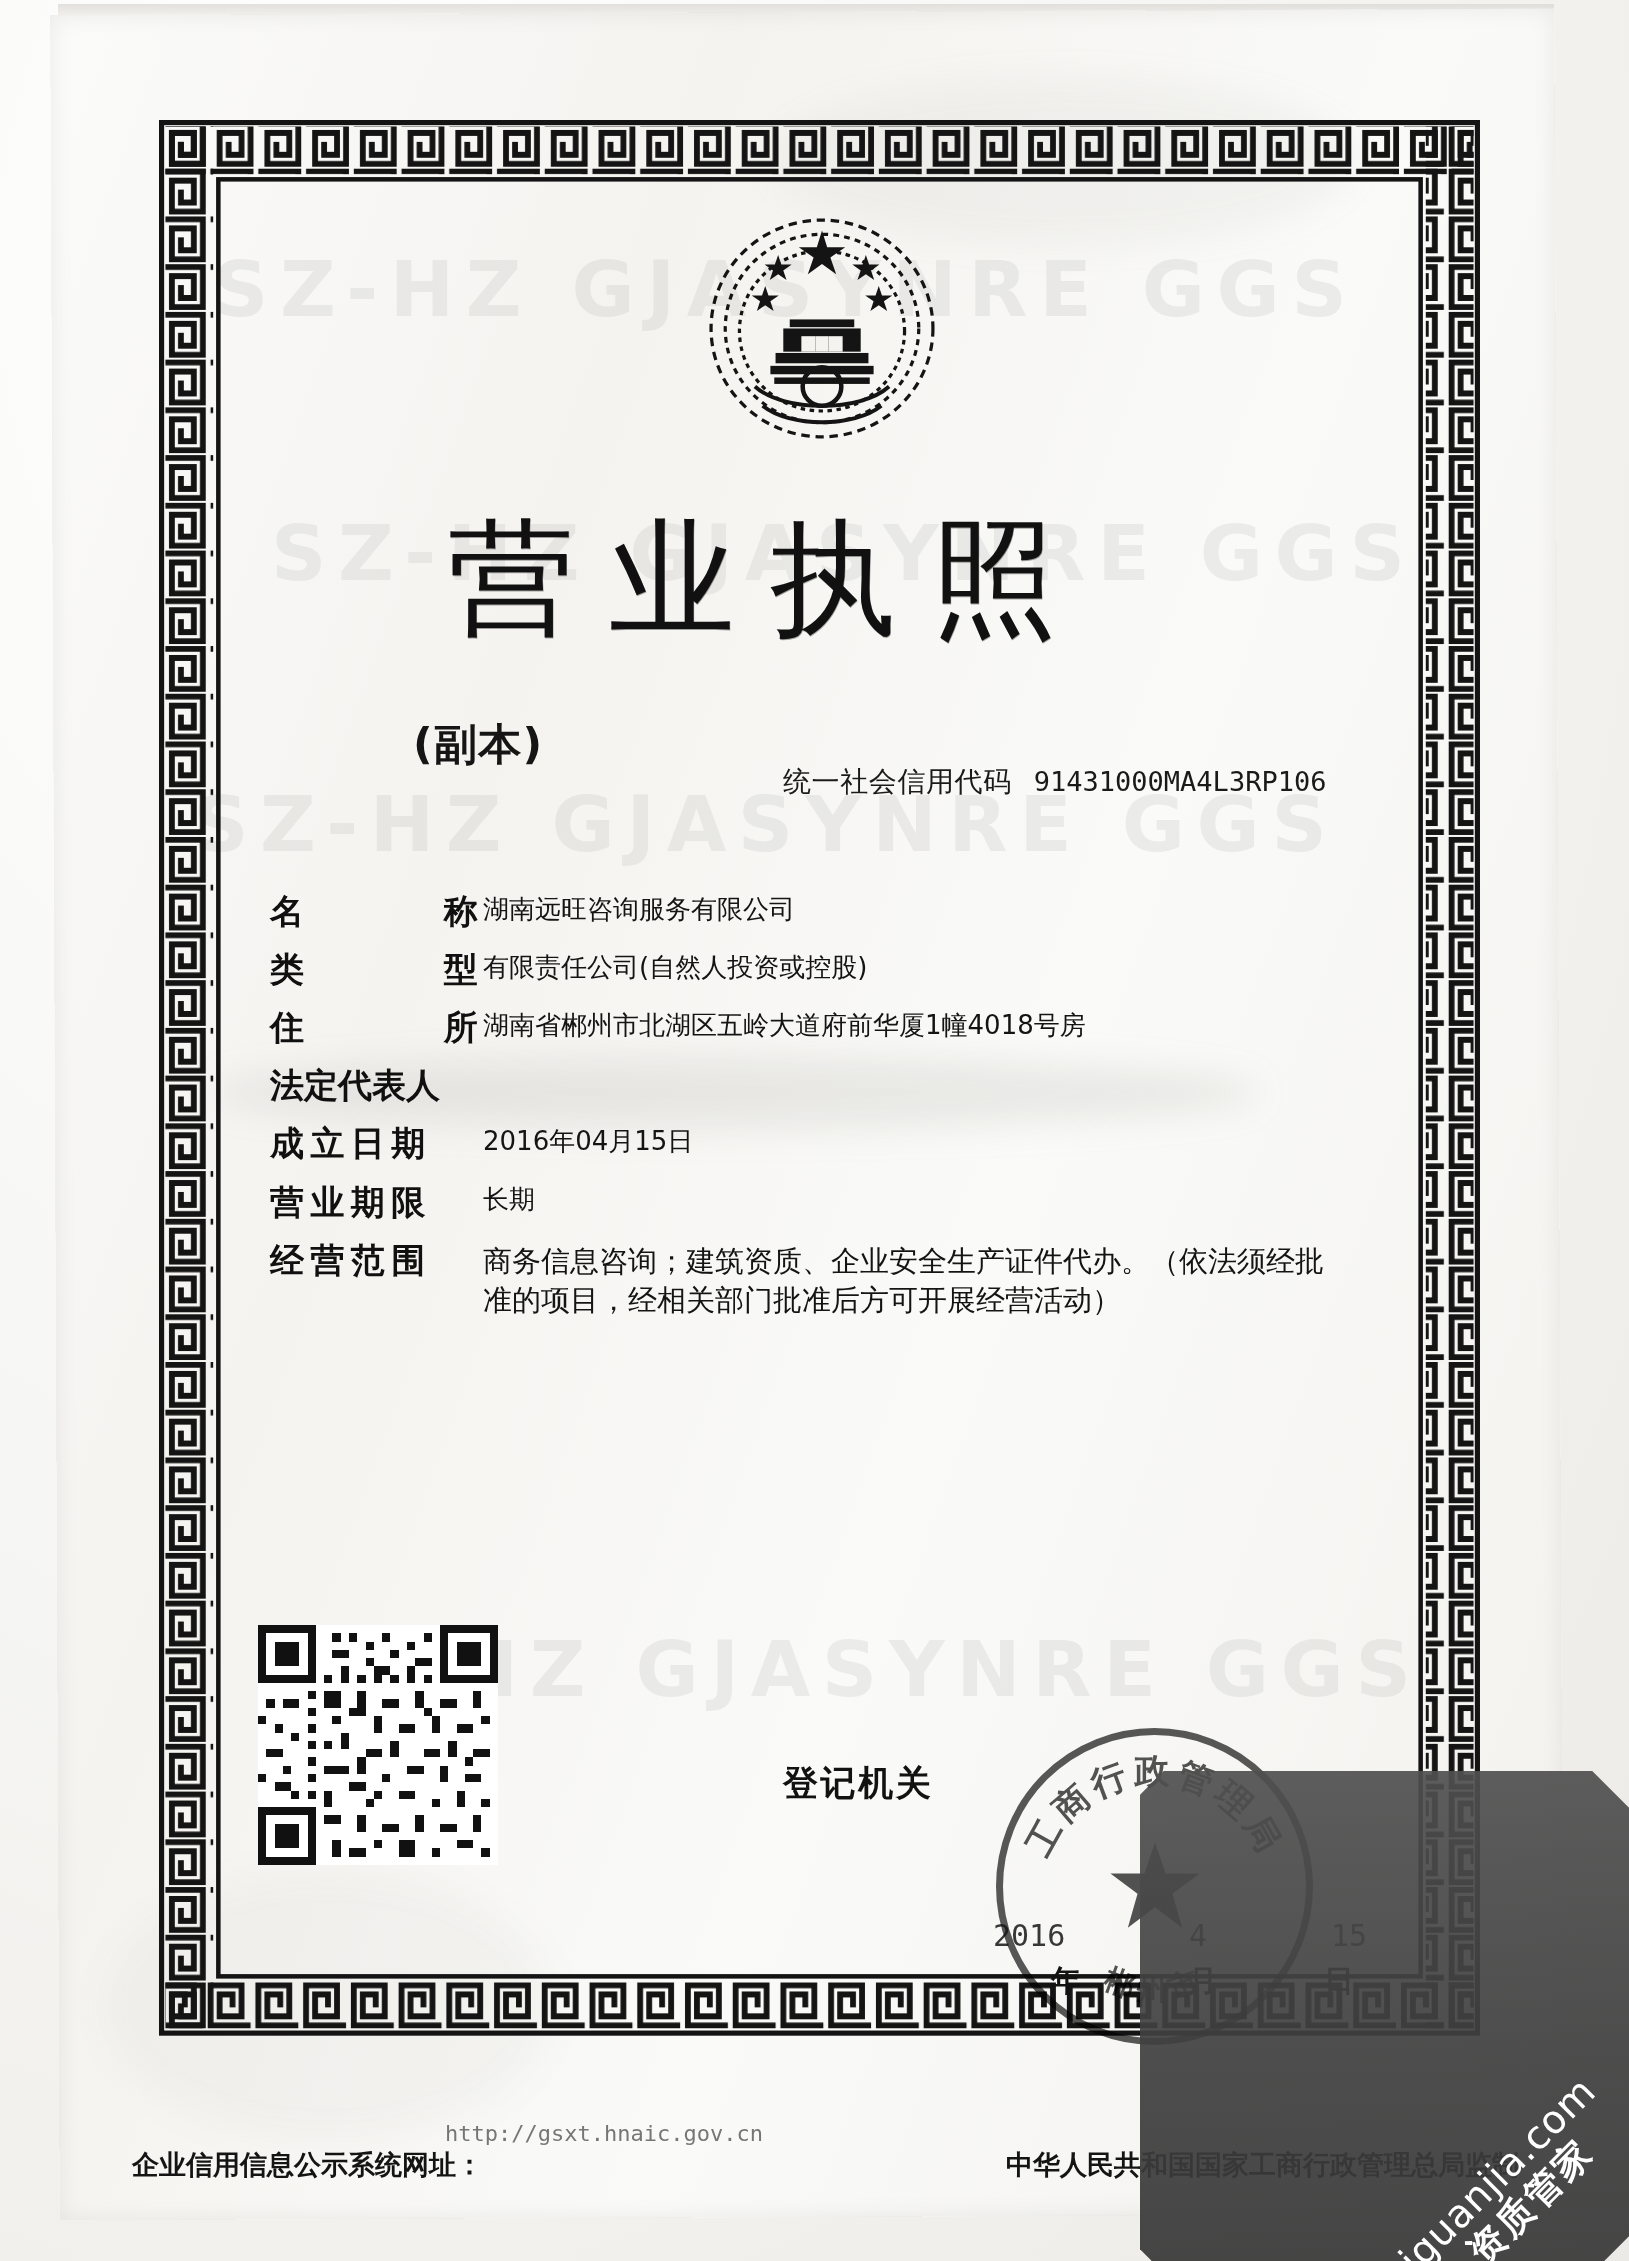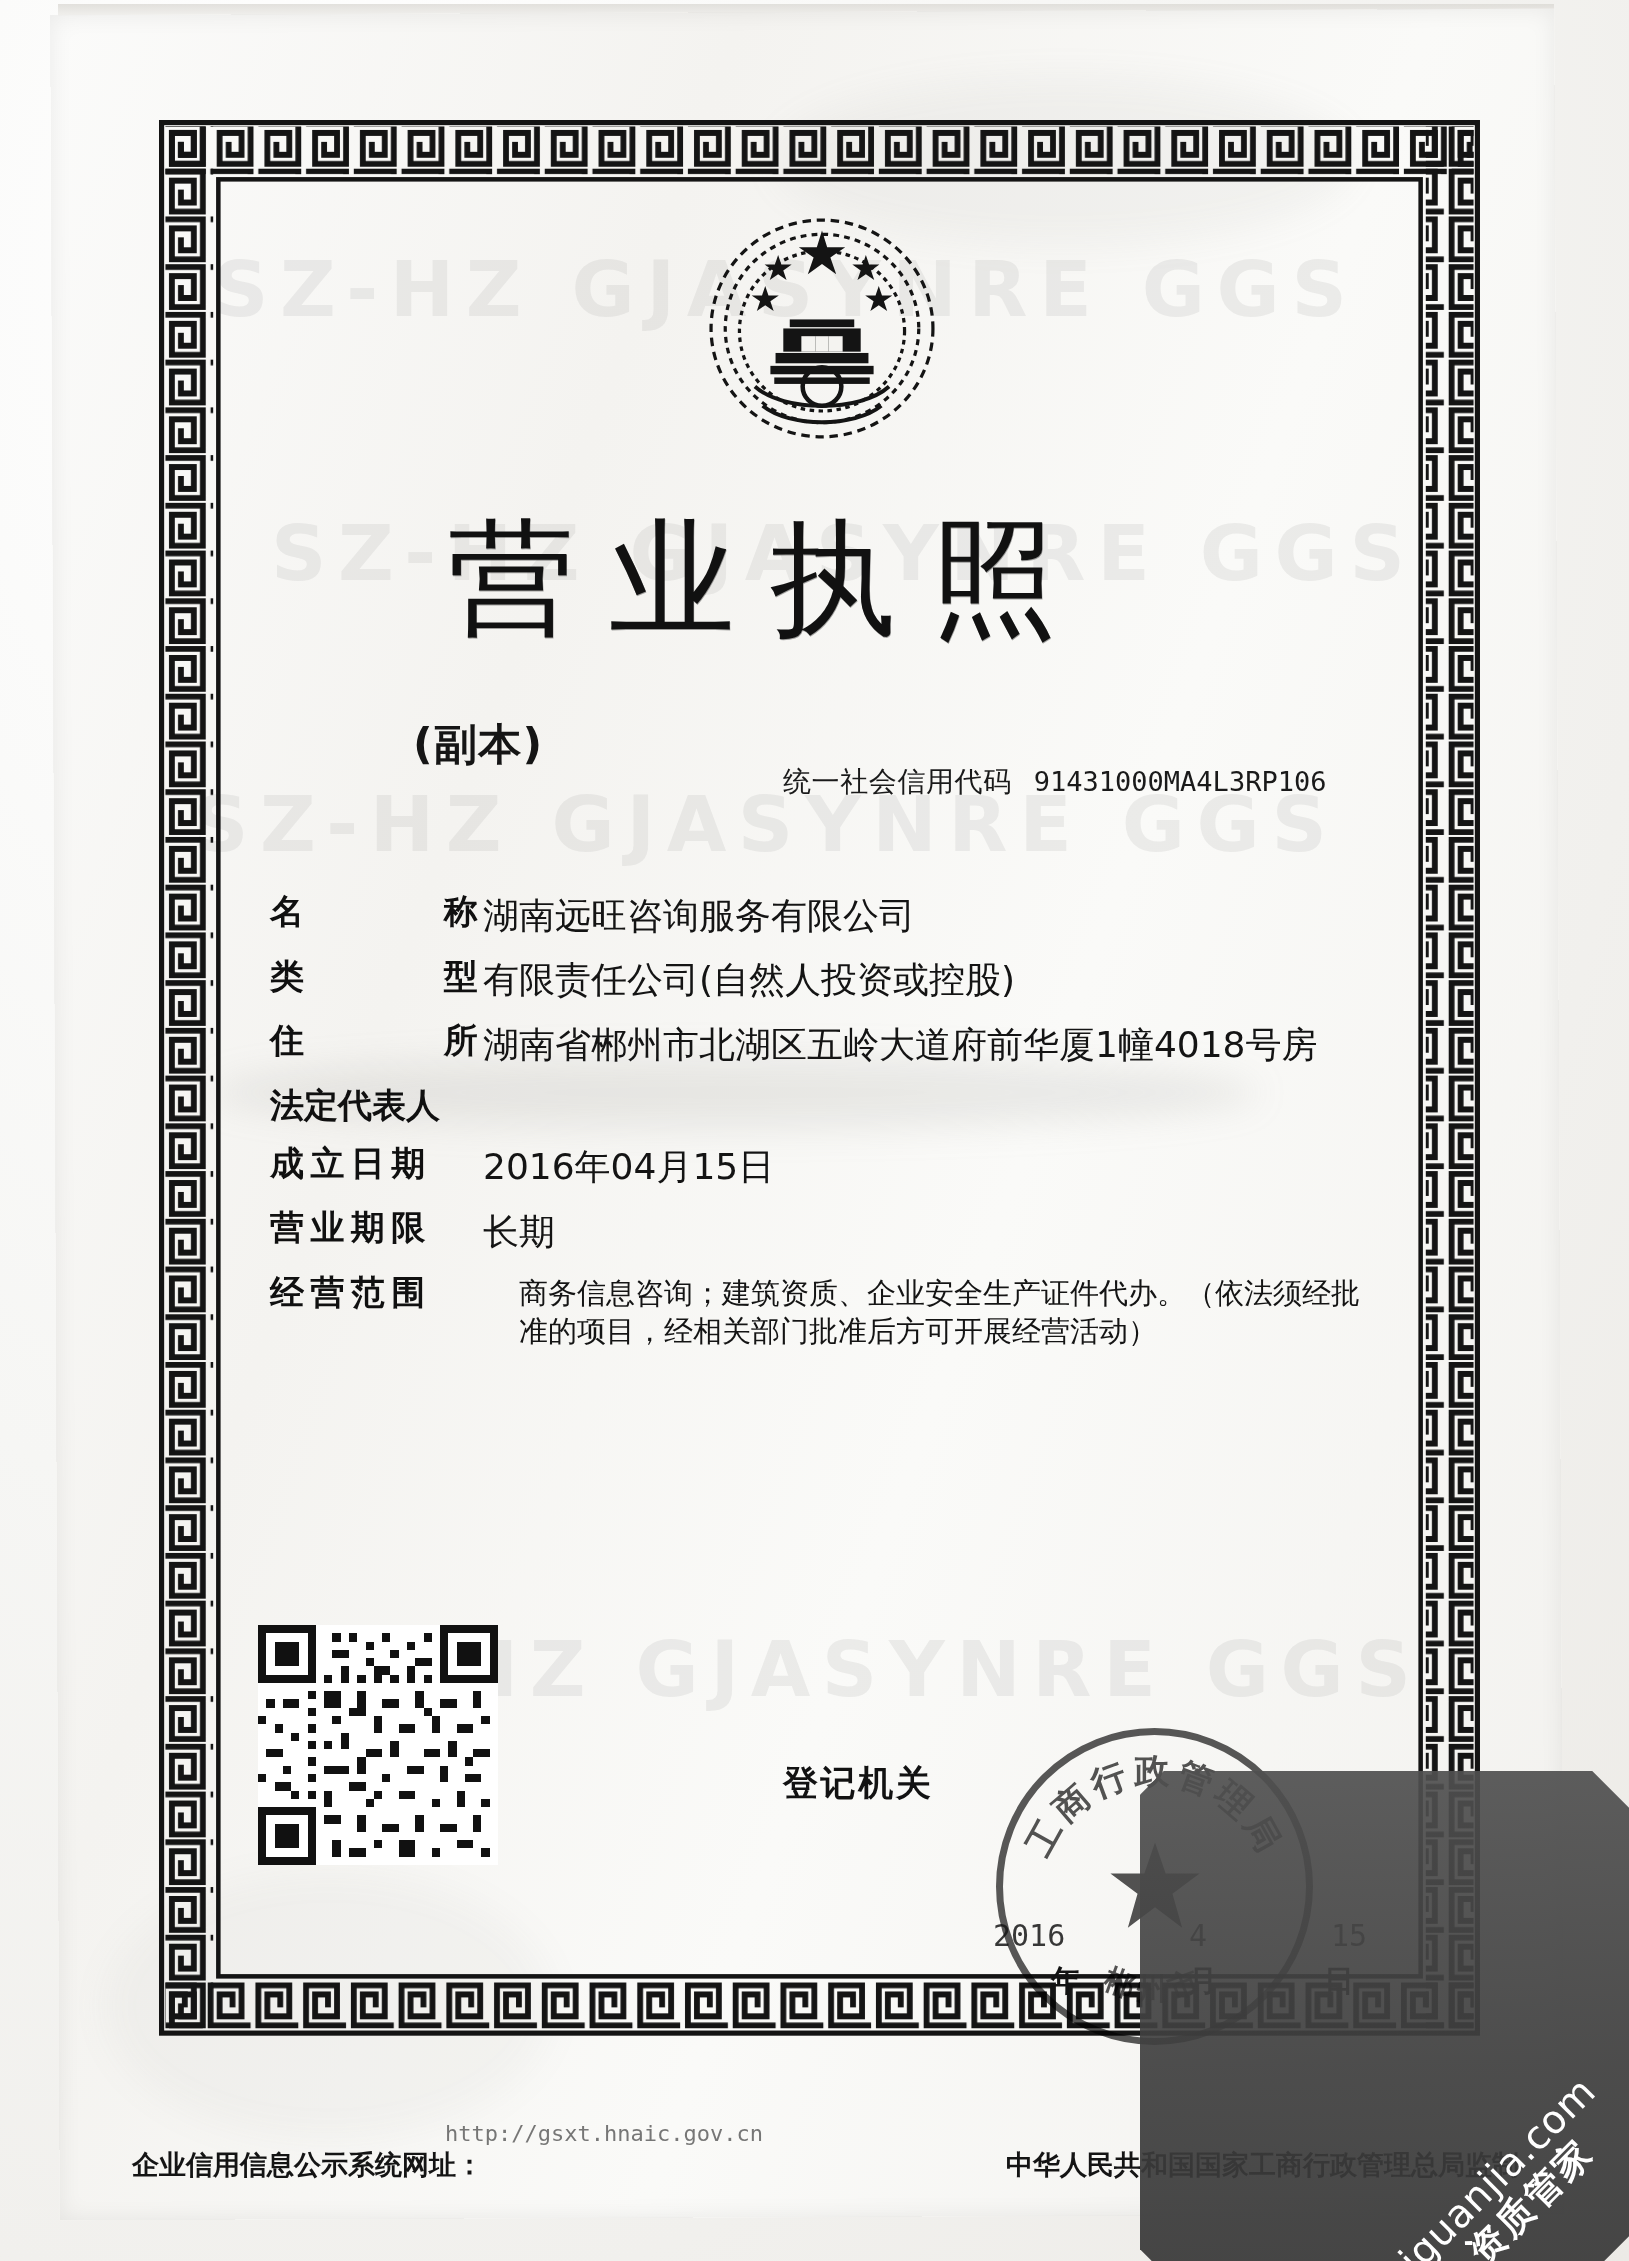--- a/index.html
+++ b/index.html
@@ -143,21 +143,21 @@
     line-height: 1.18;
   }
   .f-label.spaced {
     display: flex;
     justify-content: space-between;
     padding-right: 5.2px;
     box-sizing: border-box;
   }
   .f-value {
     flex: 1;
-    font-size: 36px;
+    font-size: 26px;
     color: #141414;
     line-height: 1.22;
     padding-top: 2.6px;
     letter-spacing: 0px;
   }
   .f-value.small {
     font-size: 29px;
     line-height: 1.32;
   }
 
@@ -441,21 +441,21 @@
       <div class="f-value">2016年04月15日</div>
     </div>
 
     <div class="field">
       <div class="f-label spaced">
         <span style="letter-spacing:6.4px;">营业期限</span>
       </div>
       <div class="f-value">长期</div>
     </div>
 
-    <div class="field" style="gap:36px;">
+    <div class="field" style="">
       <div class="f-label spaced">
         <span style="letter-spacing:6.4px;">经营范围</span>
       </div>
       <div class="f-value small" style="max-width:851px;">商务信息咨询；建筑资质、企业安全生产证件代办。（依法须经批准的项目，经相关部门批准后方可开展经营活动）</div>
     </div>
 
   </div>
 
   <div class="qr">
     <svg viewBox="0 0 29 29" width="240" height="240" shape-rendering="crispEdges" aria-hidden="true">

